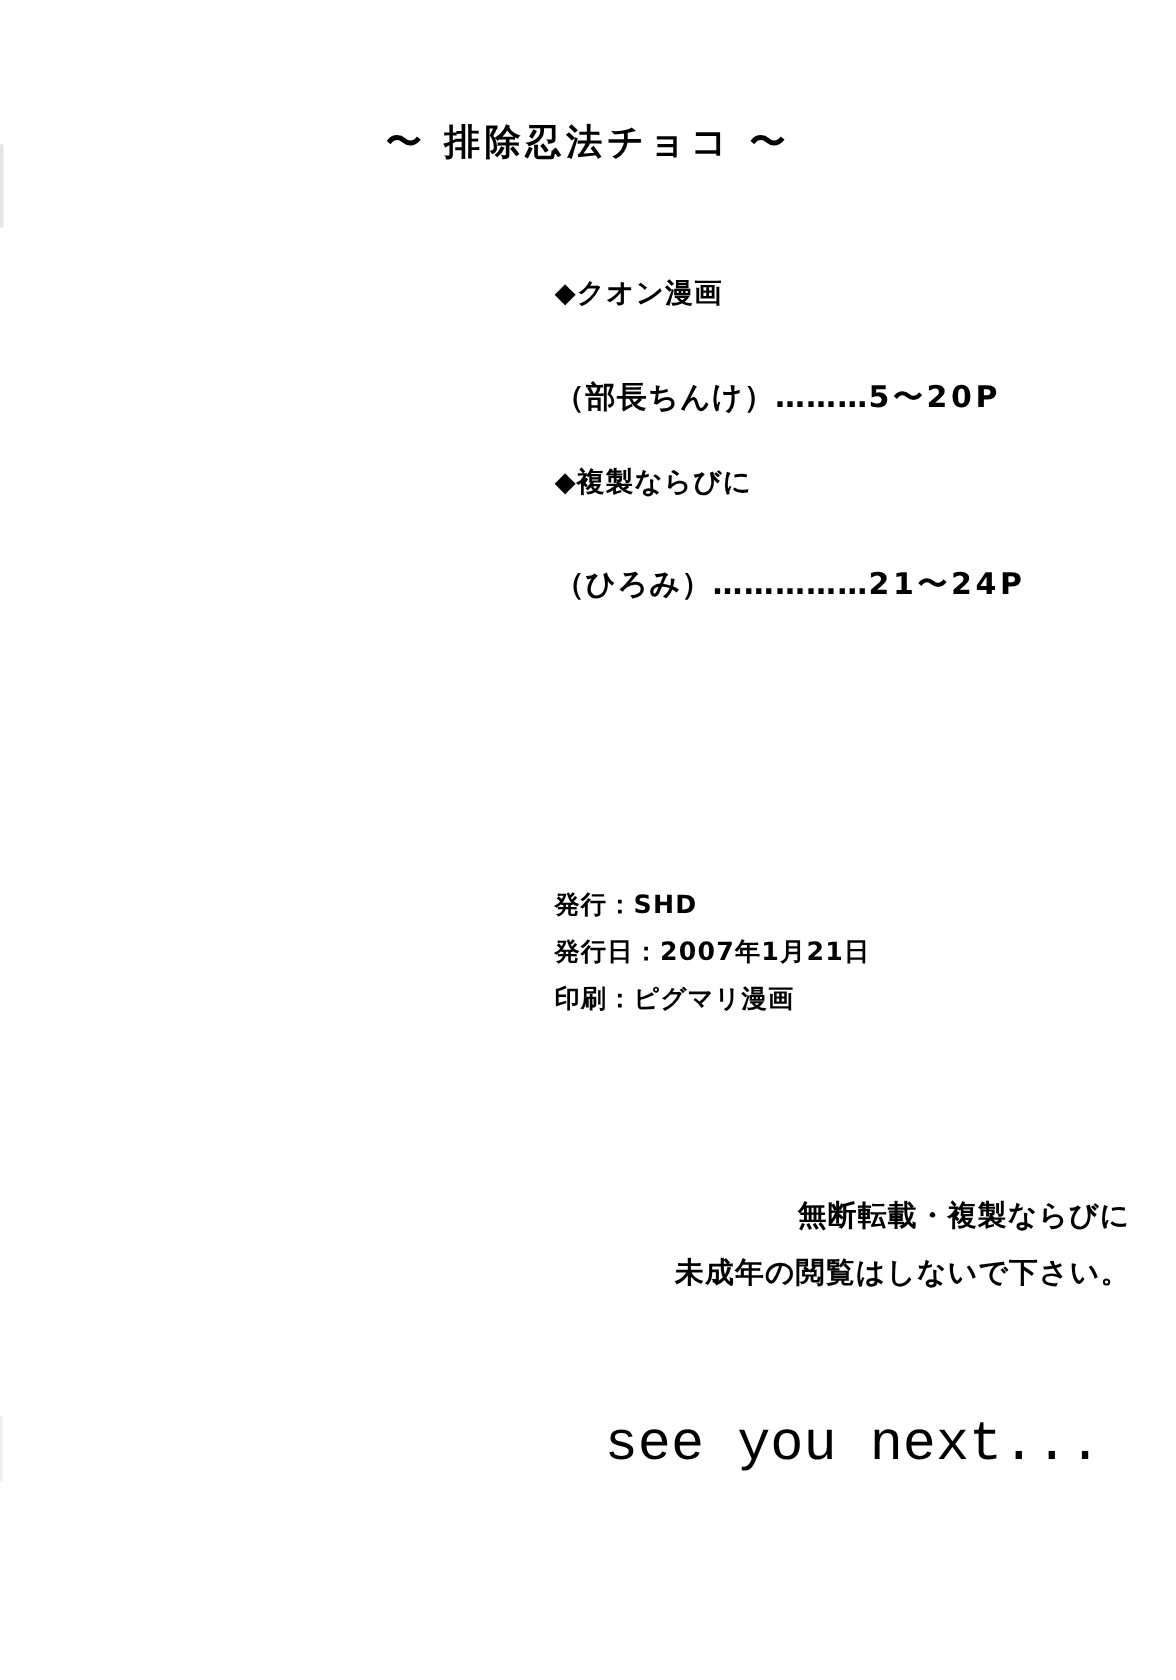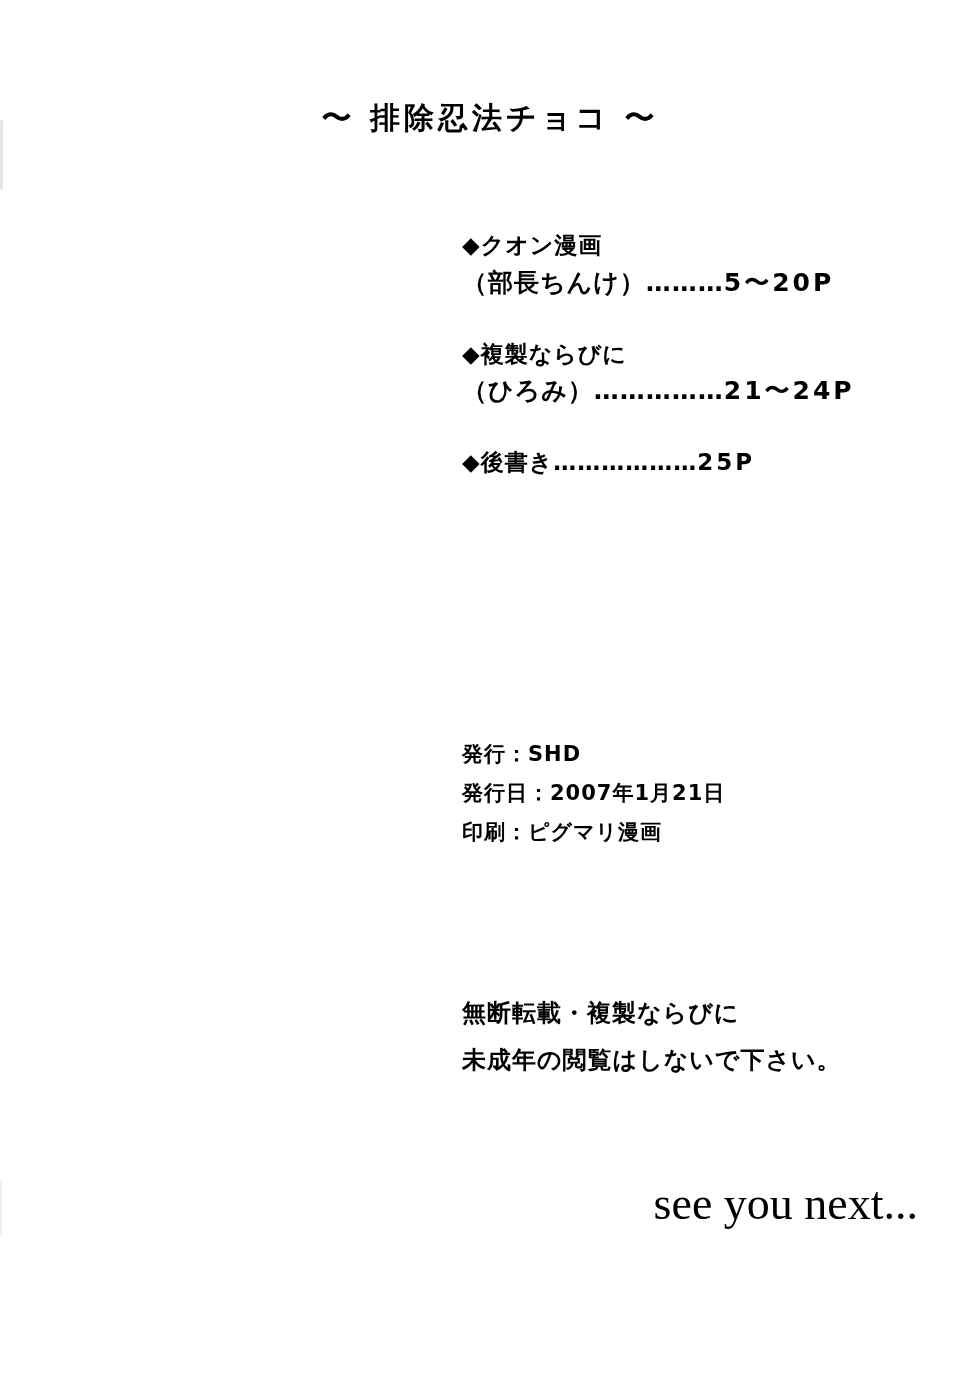--- a/index.html
+++ b/index.html
@@ -68,20 +68,21 @@
     font-weight: bold;
     letter-spacing: 1px;
     line-height: 1.5;
   }
   .toc-line-2 {
     font-size: 25px;
     font-weight: bold;
     letter-spacing: 1px;
     line-height: 1.6;
     white-space: nowrap;
+    margin-top: 48px;
   }
   .toc-entry.single .toc-line-1 {
     white-space: nowrap;
   }
   .dots {
     letter-spacing: 1px;
   }
   .pages {
     letter-spacing: 3px;
   }
@@ -105,28 +106,29 @@
     left: 462px;
     top: 990px;
     width: 480px;
   }
   .notice div {
     font-size: 24px;
     font-weight: bold;
     line-height: 1.95;
     letter-spacing: 1px;
     white-space: nowrap;
+    text-align: right;
   }
 
   .seeyou {
     position: absolute;
     right: 62px;
     bottom: 18px;
     font-size: 46px;
-    font-family: Liberation Serif, serif;
+    font-family: Liberation Mono, monospace;
     letter-spacing: 0px;
     white-space: nowrap;
   }
 </style>
 </head>
 <body>
 
 <div class="page">
 
   <div class="edge-artifact-left"></div>
@@ -139,23 +141,20 @@
     <div class="toc-entry">
       <div class="toc-line-1">◆クオン漫画</div>
       <div class="toc-line-2"><span>（部長ちんけ）</span><span class="dots">………</span><span class="pages">5〜20P</span></div>
     </div>
 
     <div class="toc-entry">
       <div class="toc-line-1">◆複製ならびに</div>
       <div class="toc-line-2"><span>（ひろみ）</span><span class="dots">……………</span><span class="pages">21〜24P</span></div>
     </div>
 
-    <div class="toc-entry single">
-      <div class="toc-line-1"><span>◆後書き</span><span class="dots">………………</span><span class="pages">25P</span></div>
-    </div>
 
   </div>
 
   <div class="colophon">
     <div>発行：SHD</div>
     <div>発行日：2007年1月21日</div>
     <div>印刷：ピグマリ漫画</div>
   </div>
 
   <div class="notice">

